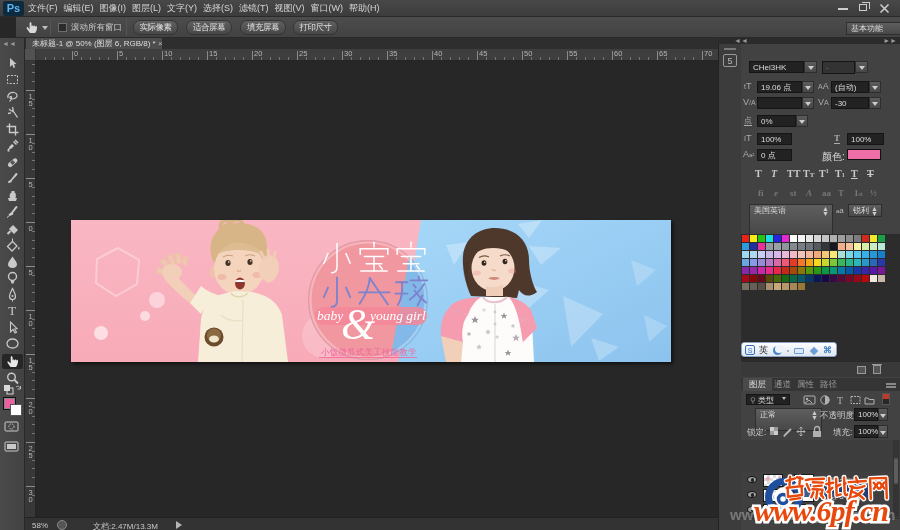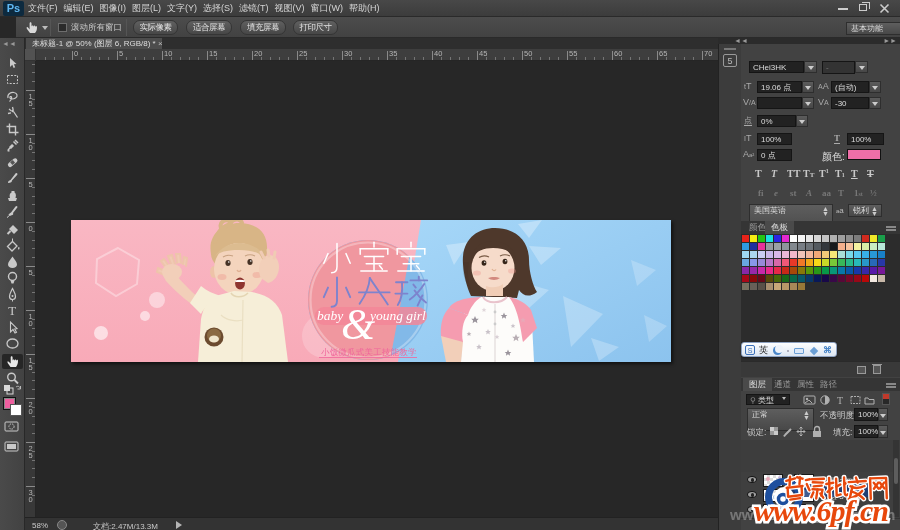--- a/index.html
+++ b/index.html
@@ -535,25 +535,20 @@
     <div class="tbtn" style="left:33px;top:144px;color:#777;font-size:9px"><i>e</i></div>
     <div class="tbtn" style="left:49px;top:144px;color:#777;font-size:9px">st</div>
     <div class="tbtn" style="left:65px;top:144px;color:#777;font-size:9px"><i>A</i></div>
     <div class="tbtn" style="left:81px;top:144px;color:#777;font-size:9px">aa</div>
     <div class="tbtn" style="left:97px;top:144px;color:#777;font-size:9px">T</div>
     <div class="tbtn" style="left:113px;top:144px;color:#777;font-size:9px">1<span style="font-size:6px">st</span></div>
     <div class="tbtn" style="left:129px;top:144px;color:#777;font-size:9px">½</div>
     <div class="drop" style="left:8px;top:160px;width:84px;height:31px">美国英语<span class="updn">▲<br>▼</span></div>
     <div class="cicon" style="left:95px;top:162px;color:#bbb;font-size:8px"><span style="font-size:6px">a</span>a</div>
     <div class="drop" style="left:107px;top:160px;width:34px;height:13px">锐利<span class="updn">▲<br>▼</span></div>
-    <div class="ptabs" style="top:177px">
-      <div class="ptab" style="left:2px">颜色</div>
-      <div class="ptab on" style="left:24px">色板</div>
-      <div style="position:absolute;right:4px;top:5px;width:10px;height:1.5px;background:#888;box-shadow:0 3px 0 #888"></div>
-    </div>
     <div class="ab" style="left:0;top:190px;width:159px;height:127px;background:#2c2c2c"></div>
     <div class="ab" style="left:1px;top:191px;width:7px;height:7px;background:#e8231a"></div>
     <div class="ab" style="left:9px;top:191px;width:7px;height:7px;background:#f7ec13"></div>
     <div class="ab" style="left:17px;top:191px;width:7px;height:7px;background:#23c415"></div>
     <div class="ab" style="left:25px;top:191px;width:7px;height:7px;background:#1be0e2"></div>
     <div class="ab" style="left:33px;top:191px;width:7px;height:7px;background:#2a25e5"></div>
     <div class="ab" style="left:41px;top:191px;width:7px;height:7px;background:#e428cf"></div>
     <div class="ab" style="left:49px;top:191px;width:7px;height:7px;background:#ffffff"></div>
     <div class="ab" style="left:57px;top:191px;width:7px;height:7px;background:#f4f4f4"></div>
     <div class="ab" style="left:65px;top:191px;width:7px;height:7px;background:#e6e6e6"></div>
@@ -695,21 +690,21 @@
       <path d="M2 9 L6 6 L9 9" stroke="#b0b0b0" fill="none"></path>
       <circle cx="22" cy="6" r="4.2" fill="none" stroke="#b0b0b0"></circle>
       <path d="M22 1.8 A4.2 4.2 0 0 1 22 10.2 Z" fill="#b0b0b0"></path>
       <text x="34" y="10" font-size="10" font-family="Liberation Serif" fill="#b0b0b0">T</text>
       <rect x="48" y="2.5" width="9" height="7" fill="none" stroke="#b0b0b0" stroke-dasharray="2 1"></rect>
       <path d="M62 4 L65 4 L66 5.5 L71 5.5 L71 10 L62 10 Z" fill="none" stroke="#b0b0b0"></path>
     </svg>
     <div class="ab" style="left:141px;top:349px;width:8px;height:12px;background:#282828;border:1px solid #555">
       <div class="ab" style="left:0;top:0;width:6px;height:5px;background:#c0392b"></div>
     </div>
-    <div class="drop" style="left:6px;top:364px;width:67px;height:23px">正常<span class="updn">▲<br>▼</span></div>
+    <div class="drop" style="left:14px;top:364px;width:67px;height:23px">正常<span class="updn">▲<br>▼</span></div>
     <div class="cicon" style="left:79px;top:366px;font-size:8.5px;color:#ccc">不透明度:</div>
     <div class="fld" style="left:113px;top:364px;width:24px;height:13px;line-height:12px">100%</div>
     <div class="dbtn" style="left:137px;top:364px;width:10px;height:13px"></div>
     <div class="cicon" style="left:6px;top:383px;font-size:8.5px;color:#ccc">锁定:</div>
     <svg class="ab" style="left:28px;top:381px" width="64" height="13" viewBox="0 0 64 13">
       <rect x="1" y="2" width="8" height="8" fill="#999"></rect>
       <rect x="1" y="2" width="4" height="4" fill="#ccc"></rect>
       <rect x="5" y="6" width="4" height="4" fill="#ccc"></rect>
       <path d="M16 10 L22 4 M16 10 L15 11.5" stroke="#b0b0b0" stroke-width="2"></path>
       <path d="M32 2 L32 11 M28 6.5 L36 6.5 M32 2 L30.5 3.5 M32 2 L33.5 3.5 M32 11 L30.5 9.5 M32 11 L33.5 9.5 M28 6.5 L29.5 5 M28 6.5 L29.5 8 M36 6.5 L34.5 5 M36 6.5 L34.5 8" stroke="#b0b0b0"></path>

